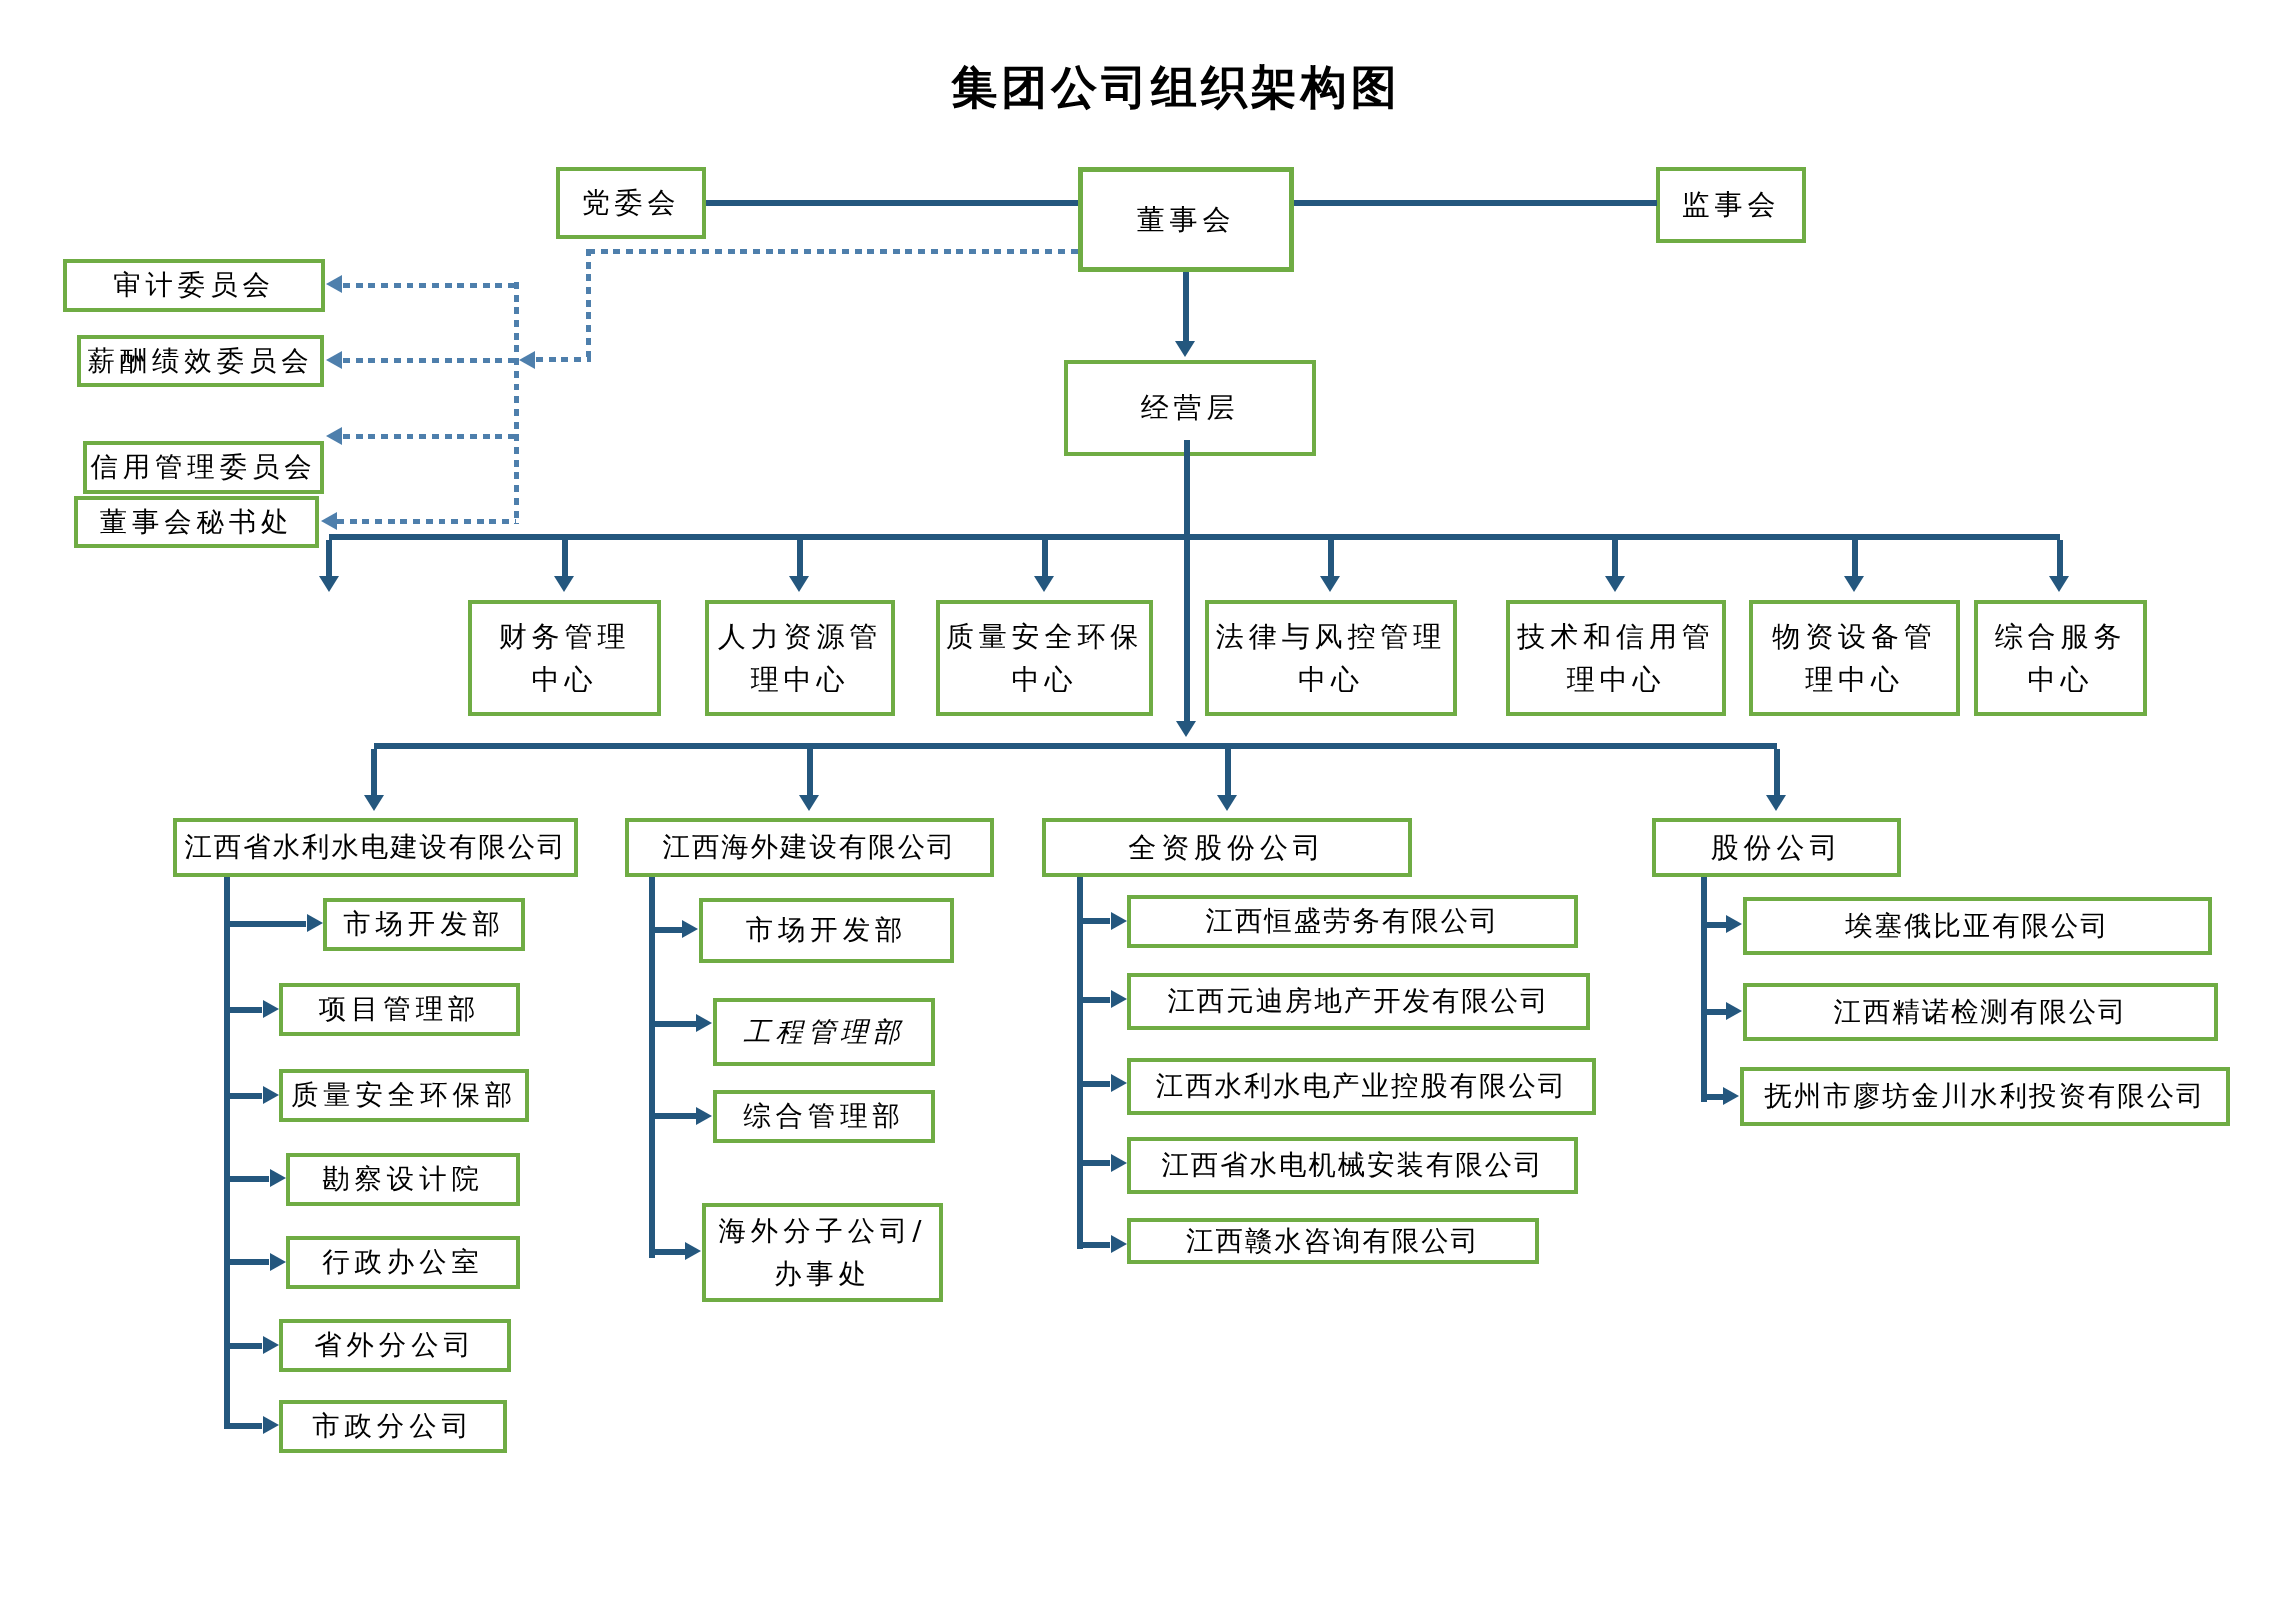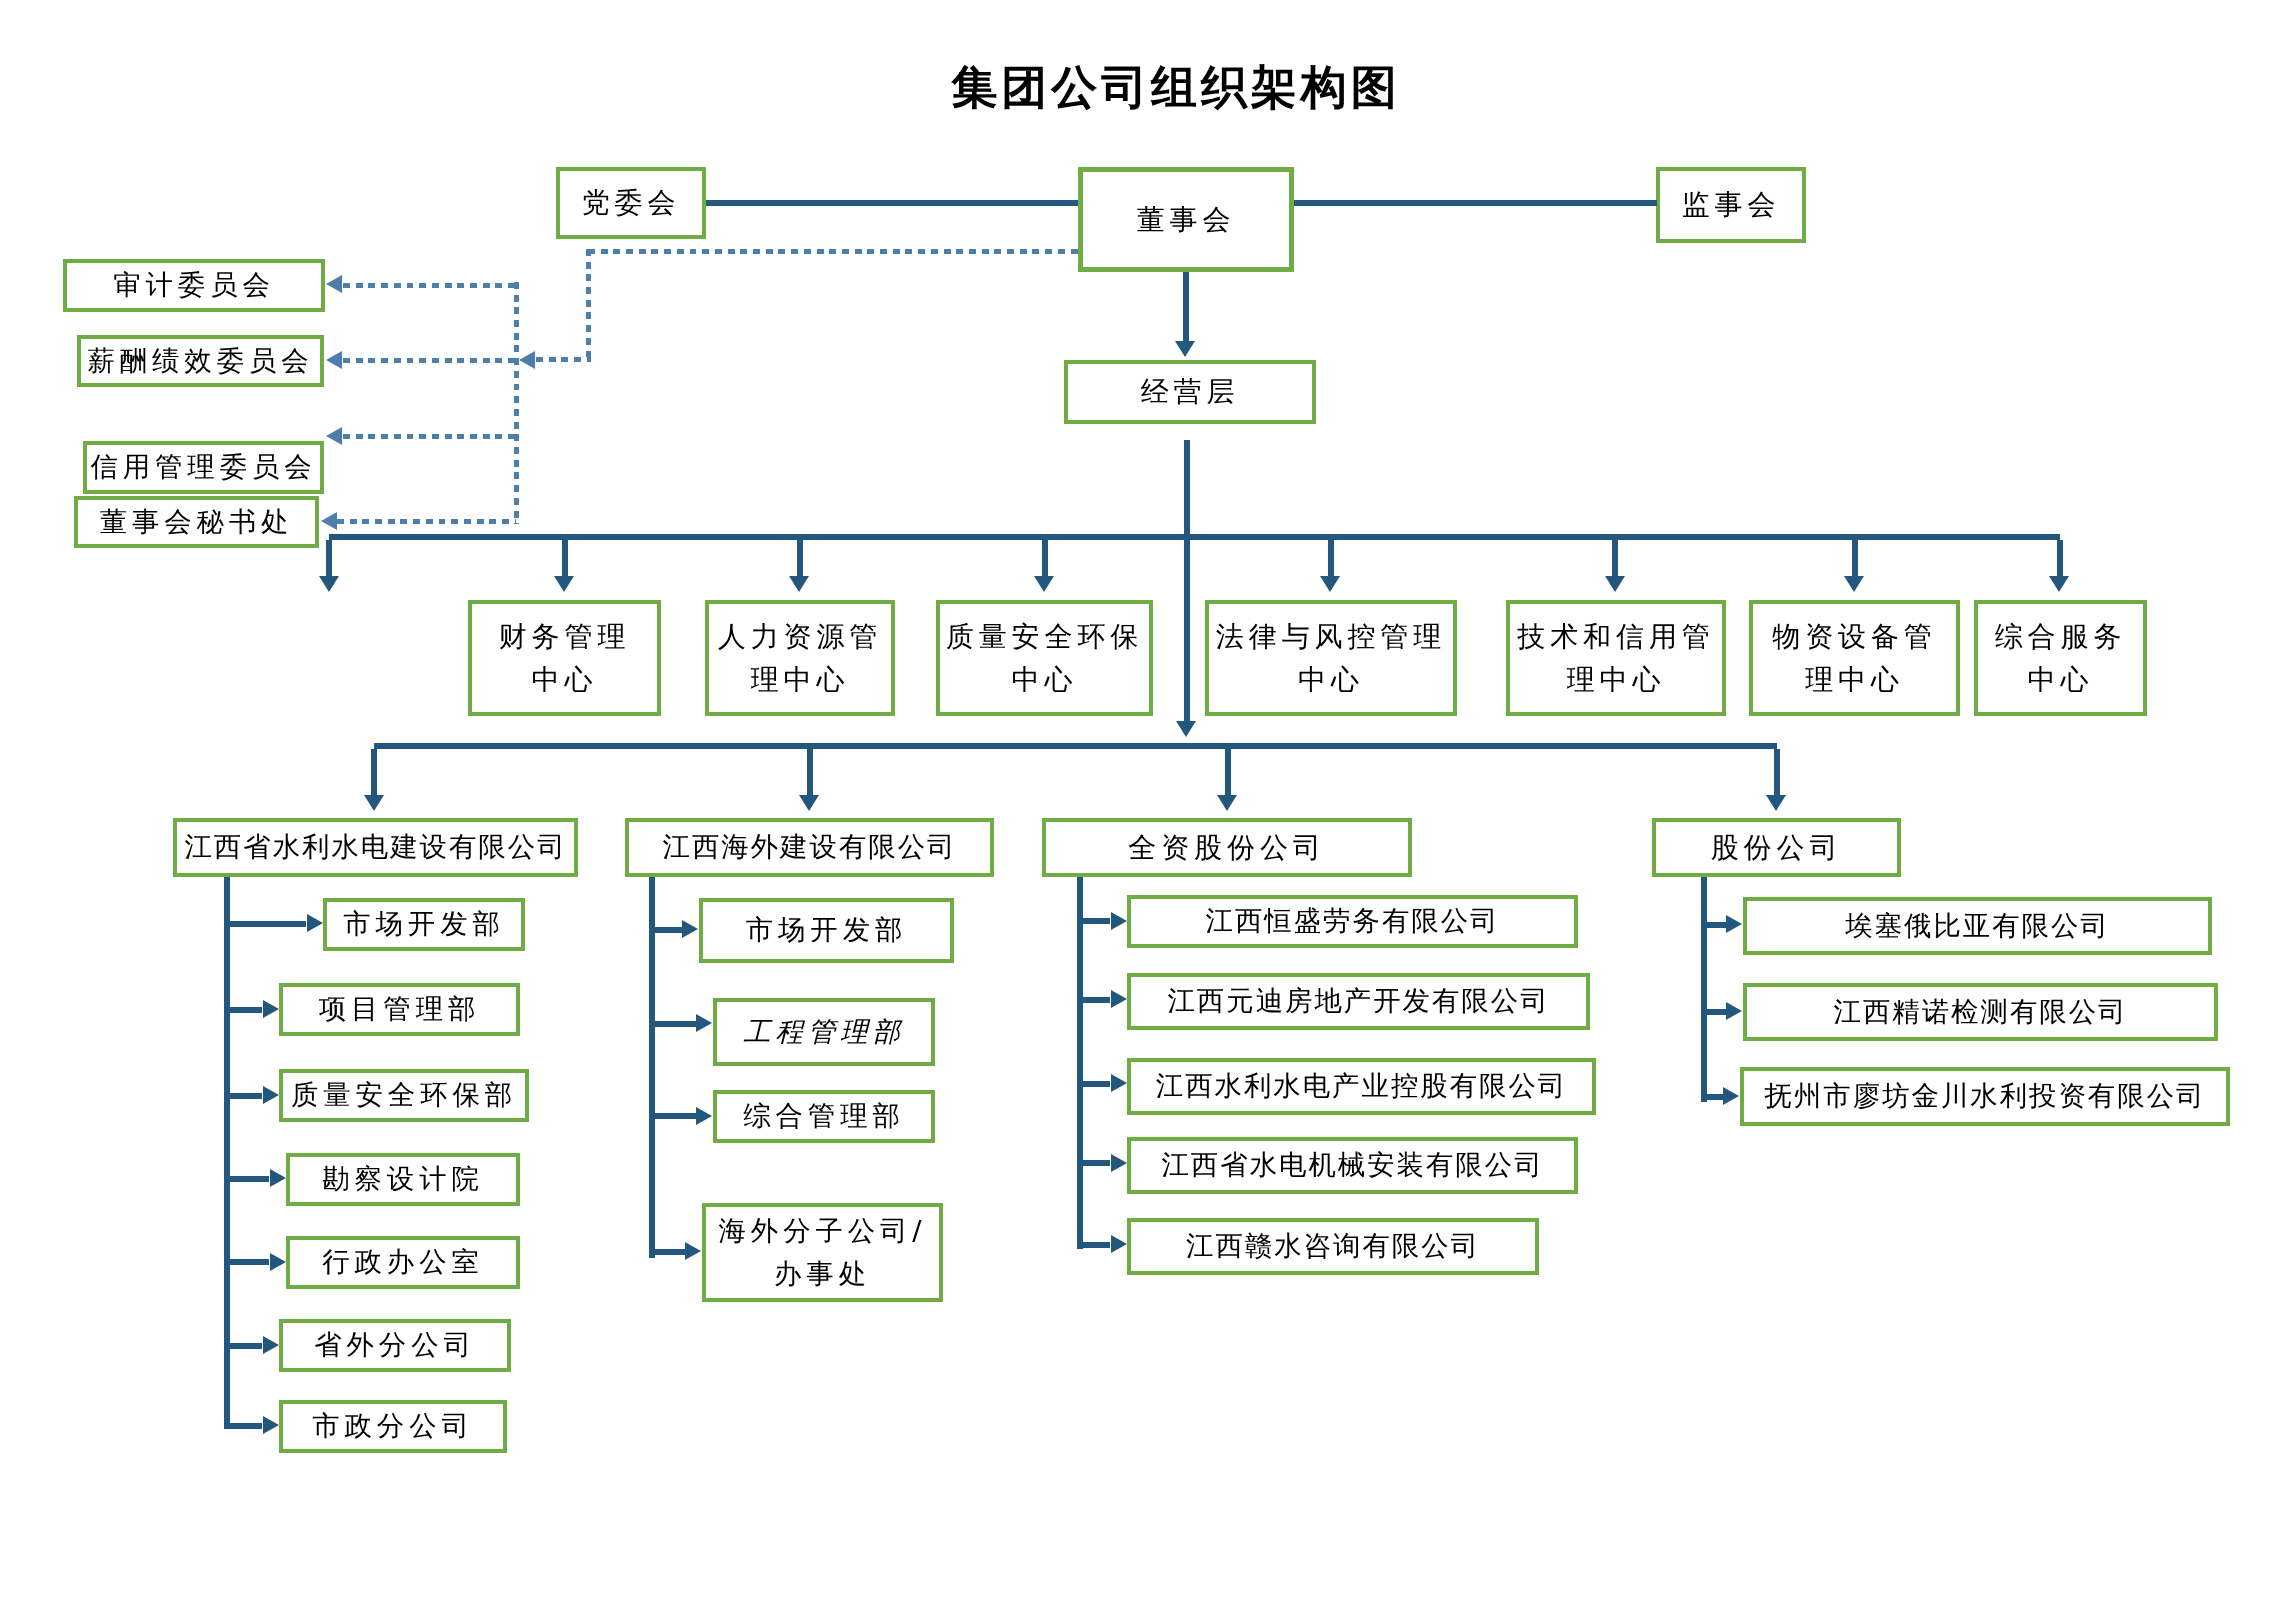--- a/index.html
+++ b/index.html
@@ -77,21 +77,21 @@
   <div class="al" style="left:326px;top:275px;"></div>
   <div class="dh" style="left:343px;top:358px;width:173px;"></div>
   <div class="al" style="left:326px;top:351px;"></div>
   <div class="dh" style="left:343px;top:434px;width:173px;"></div>
   <div class="al" style="left:326px;top:427px;"></div>
   <div class="dh" style="left:337px;top:519px;width:179px;"></div>
   <div class="al" style="left:321px;top:512px;"></div>
 
   <div class="vl" style="left:1183px;top:272px;width:5.9px;height:71px;"></div>
   <div class="ad" style="left:1175px;top:341px;"></div>
-  <div class="box" style="left:1064px;top:360px;width:252px;height:64px;">经营层</div>
+  <div class="box" style="left:1064px;top:360px;width:252px;height:96px;">经营层</div>
 
   <div class="vl" style="left:1184px;top:440px;width:5.9px;height:282px;"></div>
   <div class="ad" style="left:1176px;top:721px;"></div>
 
   <div class="hl" style="left:329px;top:534px;width:1731px;height:5.9px;"></div>
 
   <div class="vl" style="left:326px;top:540px;width:5.9px;height:37px;"></div>
     <div class="ad" style="left:319px;top:576px;"></div>
   <div class="vl" style="left:562px;top:540px;width:5.9px;height:37px;"></div>
     <div class="ad" style="left:554px;top:576px;"></div>
@@ -187,21 +187,21 @@
     <div class="ar" style="left:1111px;top:1074px;"></div>
   <div class="hl" style="left:1077px;top:1160px;width:33px;height:5.9px;"></div>
     <div class="ar" style="left:1111px;top:1154px;"></div>
   <div class="hl" style="left:1077px;top:1242px;width:33px;height:5.9px;"></div>
     <div class="ar" style="left:1111px;top:1235px;"></div>
 
   <div class="box longname" style="left:1127px;top:895px;width:451px;height:53px;">江西恒盛劳务有限公司</div>
   <div class="box longname" style="left:1127px;top:973px;width:463px;height:57px;">江西元迪房地产开发有限公司</div>
   <div class="box longname" style="left:1127px;top:1058px;width:469px;height:57px;">江西水利水电产业控股有限公司</div>
   <div class="box longname" style="left:1127px;top:1137px;width:451px;height:57px;">江西省水电机械安装有限公司</div>
-  <div class="box longname" style="left:1127px;top:1218px;width:412px;height:57px;">江西赣水咨询有限公司</div>
+  <div class="box longname" style="left:1127px;top:1218px;width:412px;height:46px;">江西赣水咨询有限公司</div>
 
   <div class="vl" style="left:1701px;top:877px;width:5.9px;height:225px;"></div>
   <div class="hl" style="left:1701px;top:922px;width:25.5px;height:5.9px;"></div>
     <div class="ar" style="left:1726px;top:915px;"></div>
   <div class="hl" style="left:1701px;top:1009px;width:25.5px;height:5.9px;"></div>
     <div class="ar" style="left:1726px;top:1002px;"></div>
   <div class="hl" style="left:1701px;top:1094px;width:22.5px;height:5.9px;"></div>
     <div class="ar" style="left:1723px;top:1087px;"></div>
 
   <div class="box longname" style="left:1743px;top:897px;width:469px;height:58px;">埃塞俄比亚有限公司</div>

